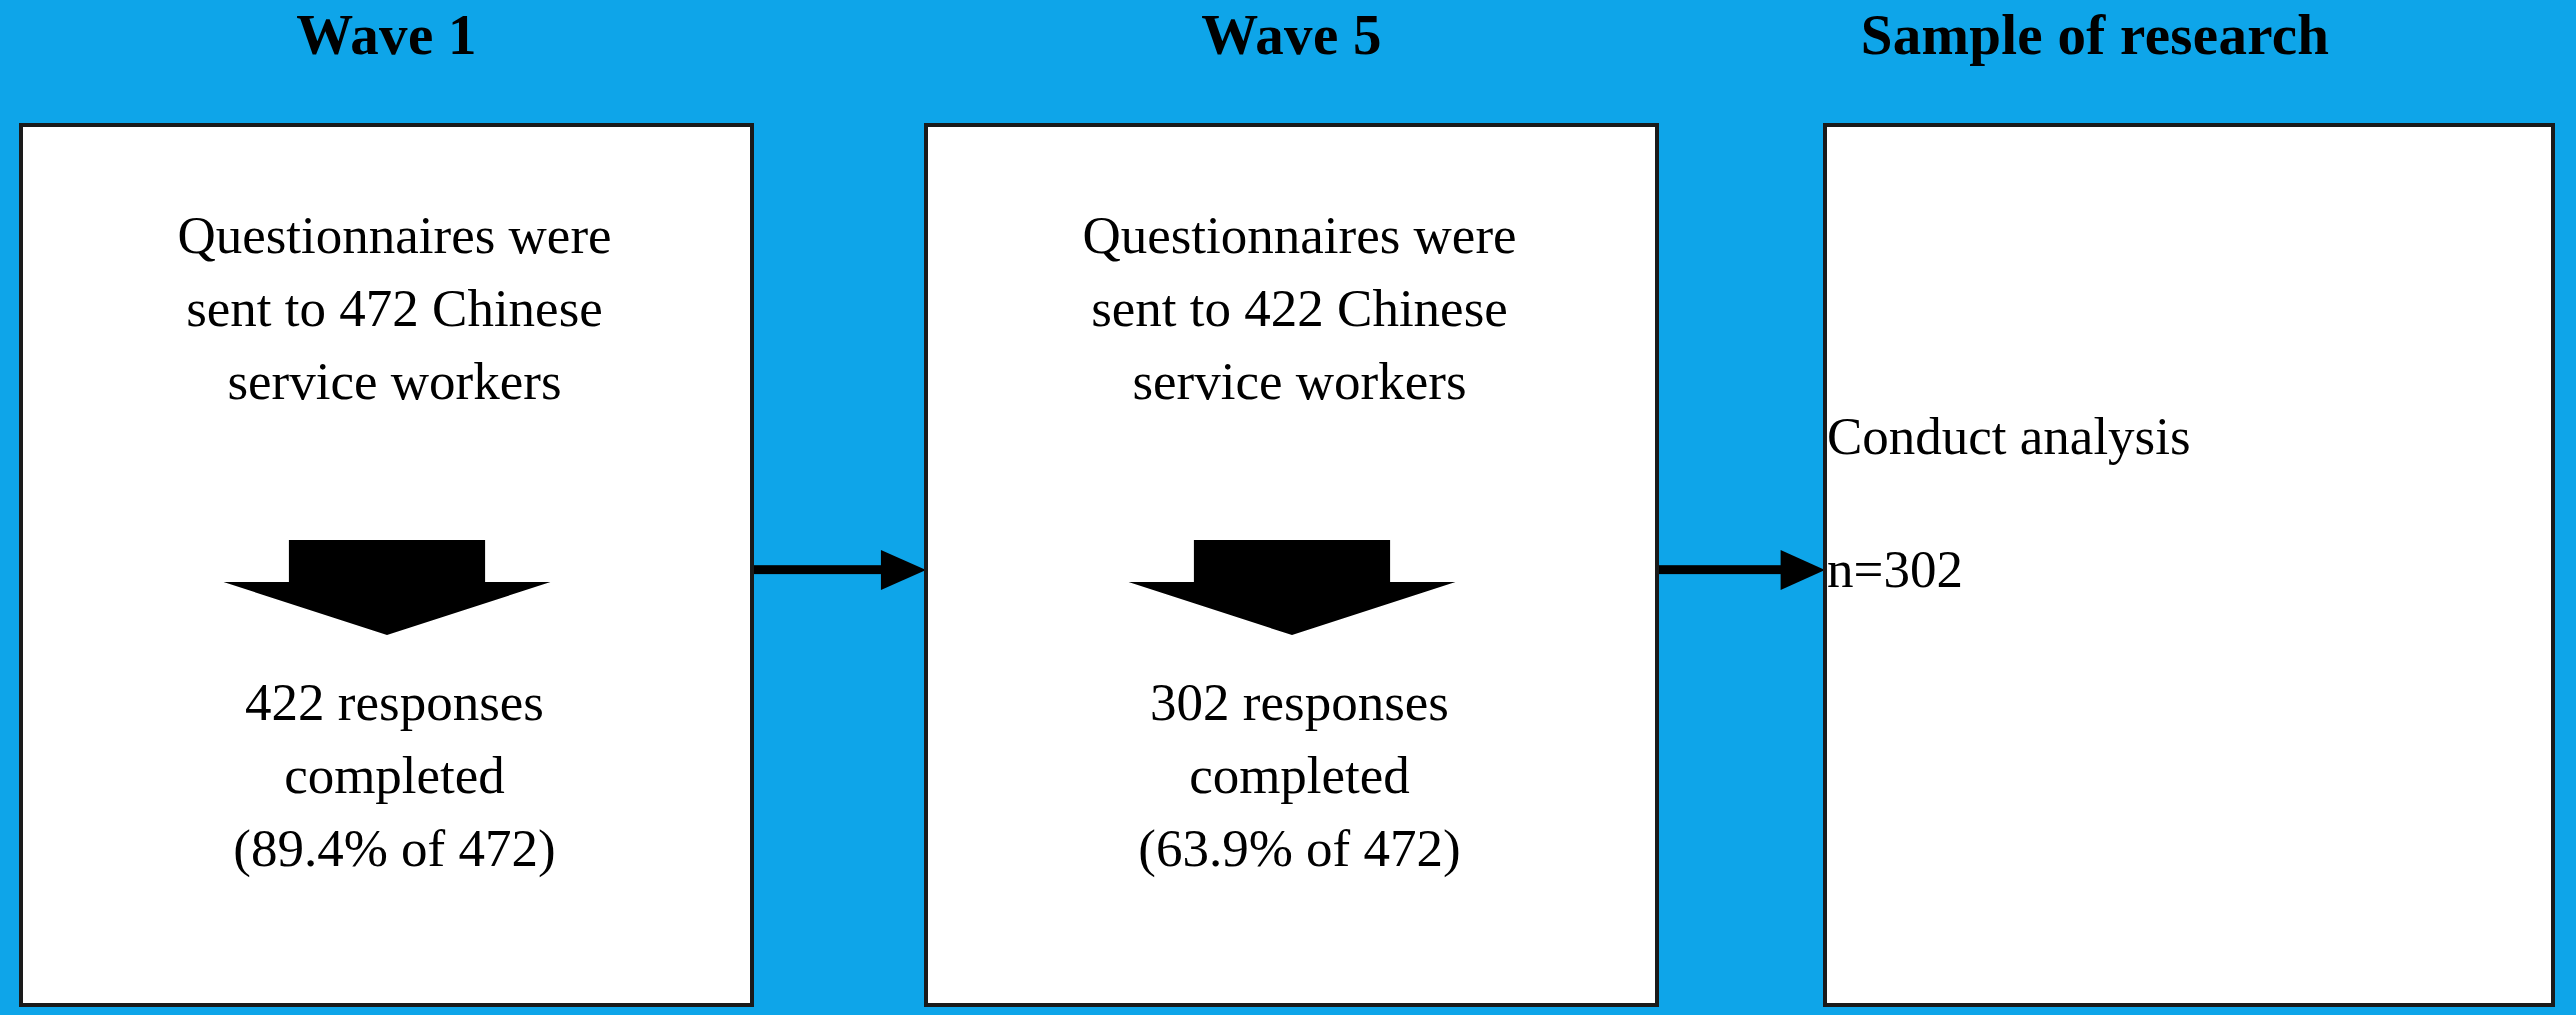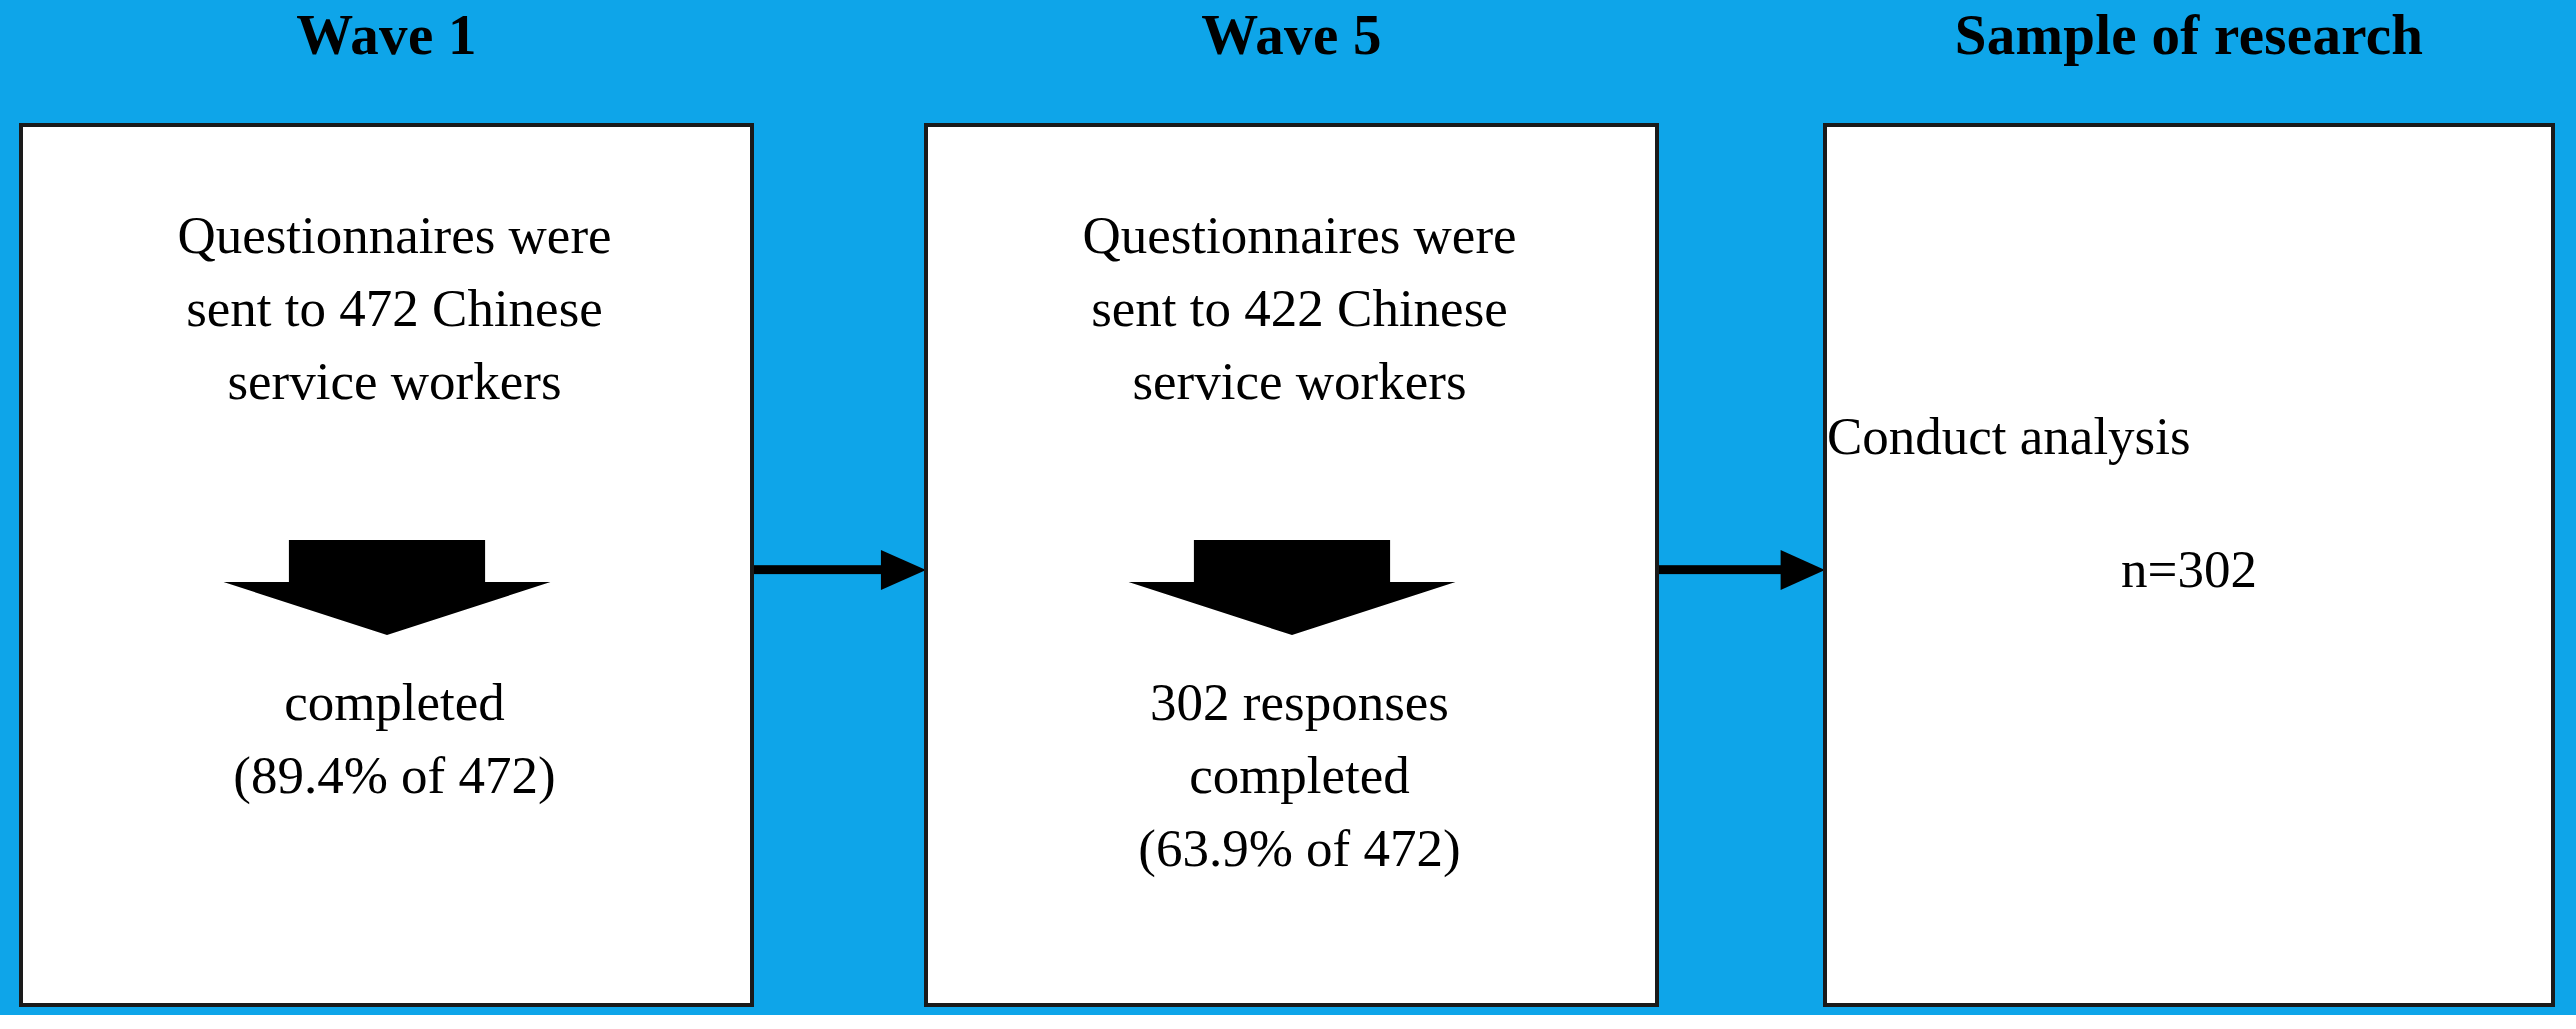--- a/index.html
+++ b/index.html
@@ -27,21 +27,21 @@
     text-align: center;
     font-weight: bold;
     font-size: 57px;
     line-height: 1;
     letter-spacing: 0.3px;
     white-space: nowrap;
     color: #000000;
   }
   #header-wave1 { left: 19px;   top: 5.5px;  width: 735px; }
   #header-wave2 { left: 924px; top: 5.5px;  width: 735px; }
-  #header-sample{ left: 1823px; top: 5.5px;  width: 732px; }
+  #header-sample{ left: 1729px; top: 5.5px;  width: 732px; }
 
   
   .flow-box {
     position: absolute;
     top: 123px;
     height: 884px;
     box-sizing: border-box;
     border: 4.1px solid #1a1a1a;
     background: #ffffff;
   }
@@ -62,21 +62,21 @@
     right: 0;
     text-align: center;
     font-size: 53px;
     line-height: 1.38;
     color: #000000;
   }
   .top-text    { top: 72px; }
   .bottom-text { top: 539px; }
 
   #sample-title  { position: absolute; left: 0; right: 0; top: 273px; font-size: 53px; line-height: 1.38; }
-  #sample-count  { position: absolute; left: 0; right: 0; top: 406px; text-align: center; font-size: 53px; line-height: 1.38; }
+  #sample-count  { position: absolute; left: 0; right: 0; top: 406px; text-align: left; font-size: 53px; line-height: 1.38; }
 
   .txt-line { display: block; margin-left: 16px; }
 
   
   .block-arrow {
     position: absolute;
     left: 50%;
     top: 413px;
     transform: translateX(-50%);
     width: 327px;
@@ -114,20 +114,21 @@
         <span class="txt-line">service workers</span>
       </div>
 
       <div class="block-arrow">
         <svg viewBox="0 0 480 140" preserveAspectRatio="none" aria-hidden="true">
           <polygon points="96,0 384,0 384,62 480,62 240,140 0,62 96,62" fill="#000000"></polygon>
         </svg>
       </div>
 
       <div class="box-text bottom-text">
+        <span class="txt-line">422 responses</span>
         <span class="txt-line">completed</span>
         <span class="txt-line">(89.4% of 472)</span>
       </div>
 
     </div>
   </div>
 
   <div class="connector" id="connector-1">
     <svg viewBox="0 0 252 70" preserveAspectRatio="none" aria-hidden="true">
       <rect x="0" y="28" width="206" height="13" fill="#000000"></rect>

